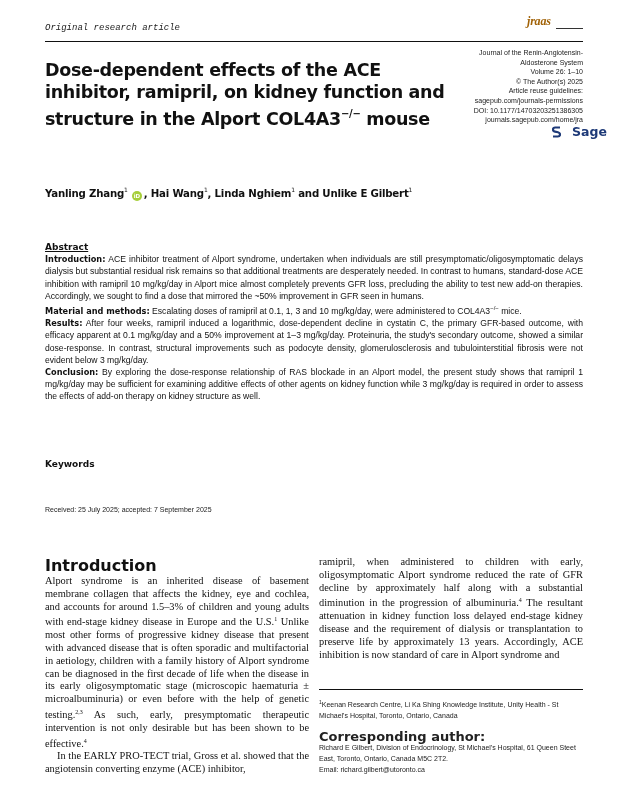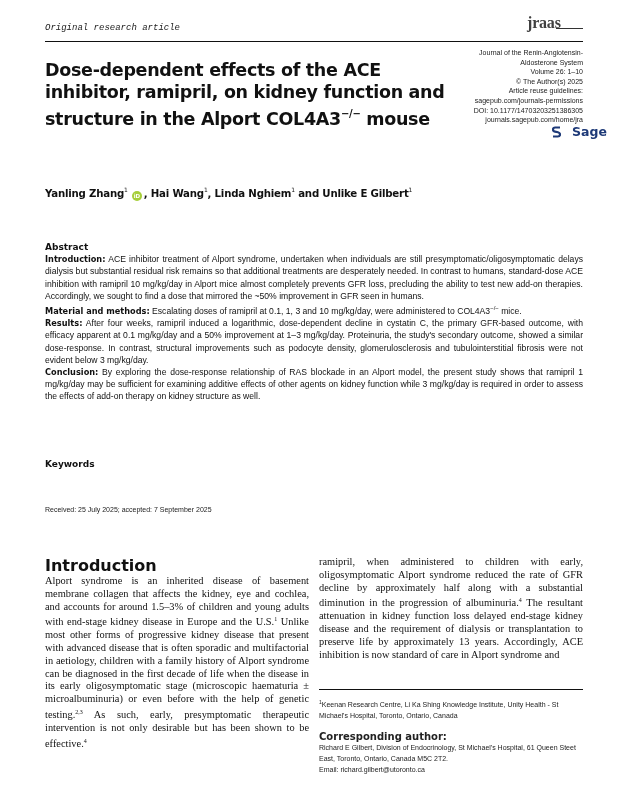--- a/index.html
+++ b/index.html
@@ -1,35 +1,35 @@
 <!DOCTYPE html>
 <html><head>
 <meta charset="utf-8">
 <style>
   html, body { margin: 0; padding: 0; background: #ffffff; }
   body { width: 623px; height: 802px; position: relative; overflow: hidden; color: #111; }
 
   .hdr-label { position: absolute; left: 45px; top: 23px; font-size: 9px; font-style: italic; font-family: Liberation Mono, monospace; color: #222; }
-  .hdr-logo { position: absolute; left: 527px; top: 14px; font-family: "Liberation Serif", serif; font-weight: bold; font-size: 16px; color: #404040; letter-spacing: -0.2px; }
+  .hdr-logo { position: absolute; left: 527px; top: 14px; font-family: "Liberation Serif", serif; font-weight: bold; font-size: 12px; color: #a16207; letter-spacing: -0.2px; font-style: italic; }
   .hdr-logo-line { position: absolute; left: 556px; top: 28px; width: 27px; height: 1px; background: #333; }
   .hdr-rule { position: absolute; left: 45px; top: 41px; width: 538px; height: 1px; background: #111; }
 
   .title { position: absolute; left: 45px; top: 60px; width: 400px; font-family: "DejaVu Sans", sans-serif; font-weight: bold; font-size: 17.5px; line-height: 21.5px; color: #111; letter-spacing: -0.3px; }
   .title sup { font-size: 10px; vertical-align: 8px; }
 
   .meta { position: absolute; right: 40px; top: 48px; width: 160px; text-align: right; font-family: "Liberation Sans", sans-serif; font-size: 7px; line-height: 9.6px; color: #222; }
   .sage { position: absolute; left: 552px; top: 124px; font-family: "DejaVu Sans", sans-serif; font-weight: bold; font-size: 12.5px; color: #1e3a78; display: flex; align-items: center; gap: 11px; }
   .sage-s { width: 9px; height: 12px; }
 
   .authors { position: absolute; left: 45px; top: 186px; font-family: "DejaVu Sans", sans-serif; font-weight: bold; font-size: 10.2px; color: #111; white-space: nowrap; letter-spacing: -0.2px; }
   .authors sup { font-size: 6px; vertical-align: 5px; font-weight: normal; }
   .orcid { display: inline-block; width: 10px; height: 10px; border-radius: 50%; background: #a6ce39; color: #fff; font-size: 5.5px; line-height: 10px; text-align: center; vertical-align: -1px; margin: 0 2px 0 4px; font-weight: bold; }
 
   .abstract { position: absolute; left: 45px; top: 241px; width: 538px; font-family: "Liberation Sans", sans-serif; font-size: 8.6px; line-height: 12.2px; color: #111; }
-  .abstract h3 { margin: 0; font-size: 9px; font-weight: bold; font-family: "DejaVu Sans", sans-serif; }
+  .abstract h3 { margin: 0; font-size: 9px; font-weight: bold; font-family: "DejaVu Sans", sans-serif; text-decoration: underline; }
   .abstract p { margin: 0; text-align: justify; }
   .abstract b { font-family: "DejaVu Sans", sans-serif; font-size: 8.2px; }
   .abstract sup { font-size: 6px; vertical-align: 4px; }
 
   .keywords { position: absolute; left: 45px; top: 458px; width: 538px; font-family: "Liberation Sans", sans-serif; font-size: 8.6px; line-height: 12.2px; color: #111; }
   .keywords h3 { margin: 0; font-size: 9px; font-weight: bold; font-family: "DejaVu Sans", sans-serif; }
   .keywords p { margin: 0; text-align: justify; }
   .received { position: absolute; left: 45px; top: 506px; font-family: "Liberation Sans", sans-serif; font-size: 7px; color: #222; }
 
   .intro-h { position: absolute; left: 45px; top: 556px; font-family: "DejaVu Sans", sans-serif; font-weight: bold; font-size: 16px; color: #111; }
@@ -37,21 +37,21 @@
   .col p { margin: 0; }
   .col sup { font-size: 6px; vertical-align: 4px; }
   .col-left { left: 45px; top: 575px; width: 264px; }
   .col-right { left: 319px; top: 556px; width: 264px; }
   .indent { text-indent: 12px; }
 
   .fn-rule { position: absolute; left: 319px; top: 689px; width: 264px; height: 1px; background: #111; }
   .footnotes { position: absolute; left: 319px; top: 697px; width: 264px; font-family: "Liberation Sans", sans-serif; font-size: 7px; line-height: 11.3px; color: #222; }
   .footnotes p { margin: 0; }
   .footnotes sup { font-size: 5px; vertical-align: 3px; }
-  .footnotes .corr-h { font-weight: bold; margin-top: 9px; font-family: "DejaVu Sans", sans-serif; font-size: 10px; }
+  .footnotes .corr-h { font-weight: bold; margin-top: 9px; font-family: "DejaVu Sans", sans-serif; font-size: 13px; }
 </style>
 </head>
 <body>
 
 <div class="hdr-label">Original research article</div>
 <div class="hdr-logo">jraas</div>
 <div class="hdr-logo-line"></div>
 <div class="hdr-rule"></div>
 
 <div class="title">
@@ -89,20 +89,21 @@
 </div>
 
 <div class="keywords">
   <h3>Keywords</h3>
 </div>
 <div class="received">Received: 25 July 2025; accepted: 7 September 2025</div>
 
 <div class="intro-h">Introduction</div>
 <div class="col col-left">
   <p><span>Alport syndrome is an inherited disease of basement membrane collagen that affects the kidney, eye and cochlea, and accounts for around 1.5–3% of children and young adults with end-stage kidney disease in Europe and the U.S.</span><sup>1</sup><span> Unlike most other forms of progressive kidney disease that present with advanced disease that is often sporadic and multifactorial in aetiology, children with a family history of Alport syndrome can be diagnosed in the first decade of life when the disease in its early oligosymptomatic stage (microscopic haematuria ± microalbuminuria) or even before with the help of genetic testing.</span><sup>2,3</sup><span> As such, early, presymptomatic therapeutic intervention is not only desirable but has been shown to be effective.</span><sup>4</sup></p>
+  <p class="indent"><span>In the EARLY PRO-TECT trial, Gross et al. showed that the angiotensin converting enzyme (ACE) inhibitor, </span></p>
 </div>
 <div class="col col-right">
   <p><span id="p2cont">ramipril, when administered to children with early, oligosymptomatic Alport syndrome reduced the rate of GFR decline by approximately half along with a substantial diminution in the progression of albuminuria.</span><sup>4</sup><span> The resultant attenuation in kidney function loss delayed end-stage kidney disease and the requirement of dialysis or transplantation to preserve life by approximately 13 years. Accordingly, ACE inhibition is now standard of care in Alport syndrome and</span></p>
 </div>
 
 <div class="fn-rule"></div>
 <div class="footnotes">
   <p><sup>1</sup><span>Keenan Research Centre, Li Ka Shing Knowledge Institute, Unity Health - St Michael's Hospital, Toronto, Ontario, Canada</span></p>
   <p class="corr-h">Corresponding author:</p>
   <p>Richard E Gilbert, Division of Endocrinology, St Michael's Hospital, 61 Queen Steet East, Toronto, Ontario, Canada M5C 2T2.</p>

